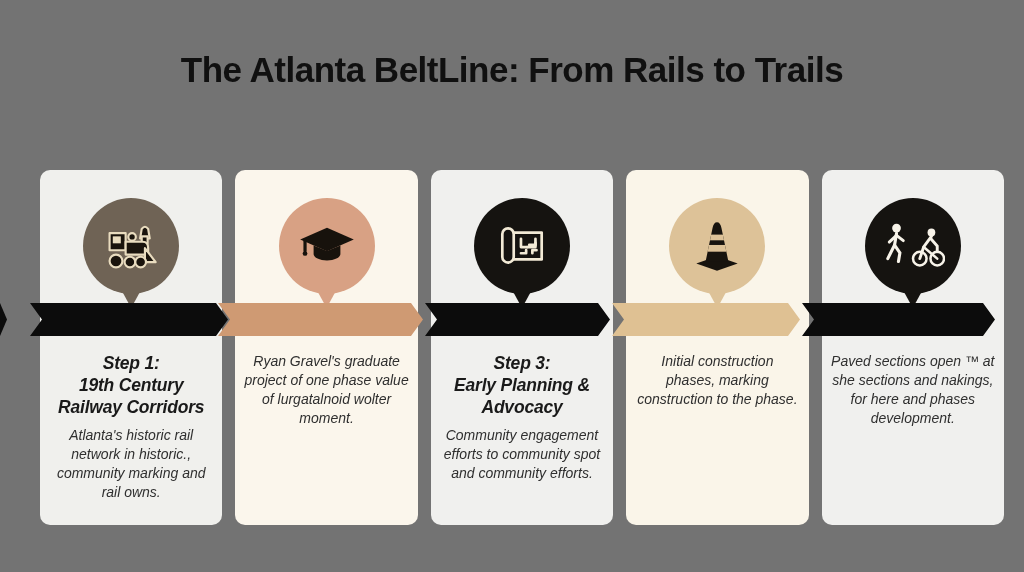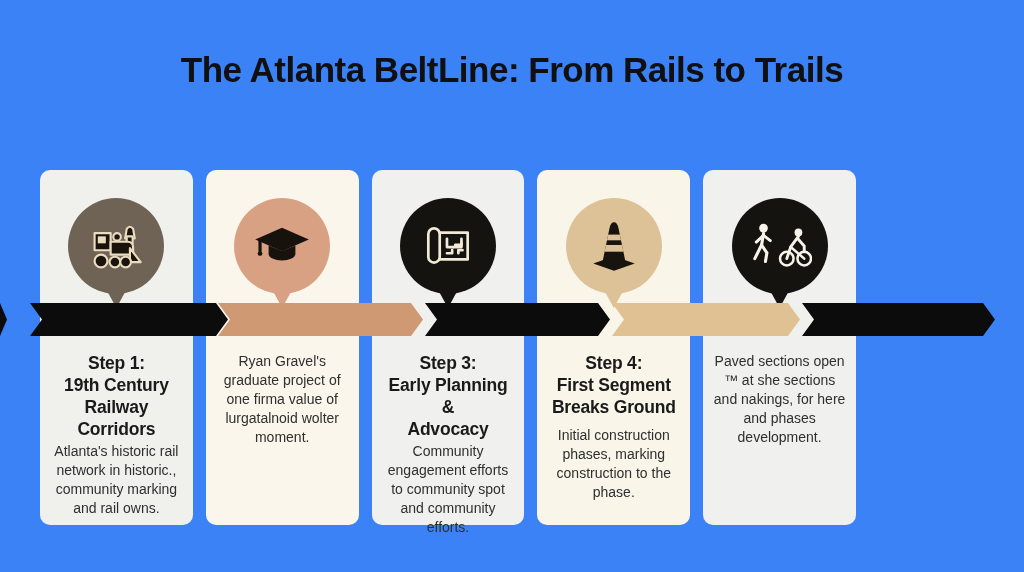--- a/index.html
+++ b/index.html
@@ -1,26 +1,26 @@
 <!DOCTYPE html>
 <html><head>
 <meta charset="utf-8">
 <style>
   html,body{margin:0;padding:0;background:#ffffff;}
   .stage{
-    position:relative;width:1024px;height:572px;background:#3b82f6;
+    position:relative;width:1024px;height:572px;background:#737373;
     overflow:hidden;font-family:"Liberation Sans",sans-serif;
   }
   .page-title{
     position:absolute;top:50px;left:0;width:100%;text-align:center;
     font-size:35px;font-weight:bold;color:#101010;letter-spacing:-0.5px;
   }
   .cards{
-    position:absolute;left:40px;top:170px;width:816px;height:355px;
-    display:grid;grid-template-columns:repeat(5,1fr);gap:13px;z-index:1;
+    position:absolute;left:40px;top:170px;width:964px;height:355px;
+    display:grid;grid-template-columns:repeat(5,1fr);gap:13px;z-index:1;font-style:italic;
   }
   .card{position:relative;border-radius:10px;}
   .badge{position:absolute;left:0;top:0;width:100%;z-index:3;}
   .circle{
     position:absolute;top:28px;left:50%;transform:translateX(-50%);
     width:96px;height:96px;border-radius:50%;
     display:flex;align-items:center;justify-content:center;
   }
   .pointer{
     position:absolute;top:116px;left:50%;transform:translateX(-50%);
@@ -102,21 +102,21 @@
             <g fill="#17120c">
               <polygon points="28,9 53,20 28,31 3,20"></polygon>
               <path d="M15.5 25.5 v8 c0 3.4 5.8 6 12.5 6 s12.5 -2.6 12.5 -6 v-8 l-12.5 5.2 z"></path>
               <rect x="6" y="20" width="3" height="12" rx="1.5"></rect>
               <circle cx="7.5" cy="33" r="2.2"></circle>
             </g>
           </svg>
         </div>
       </div>
       <div class="card-text">
-        <div class="step-body">Ryan Gravel's graduate project of one firma value of lurgatalnoid wolter moment.</div>
+        <div class="step-body">Ryan Gravel's graduate project of one phase value of lurgatalnoid wolter moment.</div>
       </div>
     </div>
 
     <div class="card" style="background: rgb(240, 240, 238);">
       <div class="badge">
         <div class="pointer" style="background: rgb(21, 19, 16);"></div>
         <div class="circle" style="background: rgb(21, 19, 16);">
           <svg width="58" height="56" viewBox="0 0 56 54">
             <g stroke="#f2ead6" stroke-width="2.6" fill="none" stroke-linecap="round" stroke-linejoin="round">
               <rect x="9" y="10" width="11" height="33" rx="5.5"></rect>
@@ -153,23 +153,20 @@
               <path d="M28 5 q-3.2 0 -4.3 5.5 L17 43 h22 L32.3 10.5 q-1.1 -5.5 -4.3 -5.5 z"></path>
             </g>
             <g clip-path="url(#coneclip)" fill="#ddc298">
               <rect x="10" y="17" width="36" height="5.5"></rect>
               <rect x="10" y="27" width="36" height="6.5"></rect>
             </g>
           </svg>
         </div>
       </div>
       <div class="card-text">
-        <div class="step-title">Step 4:
-First Segment
-Breaks Ground</div>
         <div class="step-body">Initial construction phases, marking construction to the phase.</div>
       </div>
     </div>
 
     <div class="card" style="background: rgb(240, 240, 238);">
       <div class="badge">
         <div class="pointer" style="background: rgb(21, 19, 16);"></div>
         <div class="circle" style="background: rgb(21, 19, 16);">
           <svg width="64" height="56" viewBox="0 0 66 54">
             <g stroke="#f7f3e9" stroke-linecap="round" fill="none">

